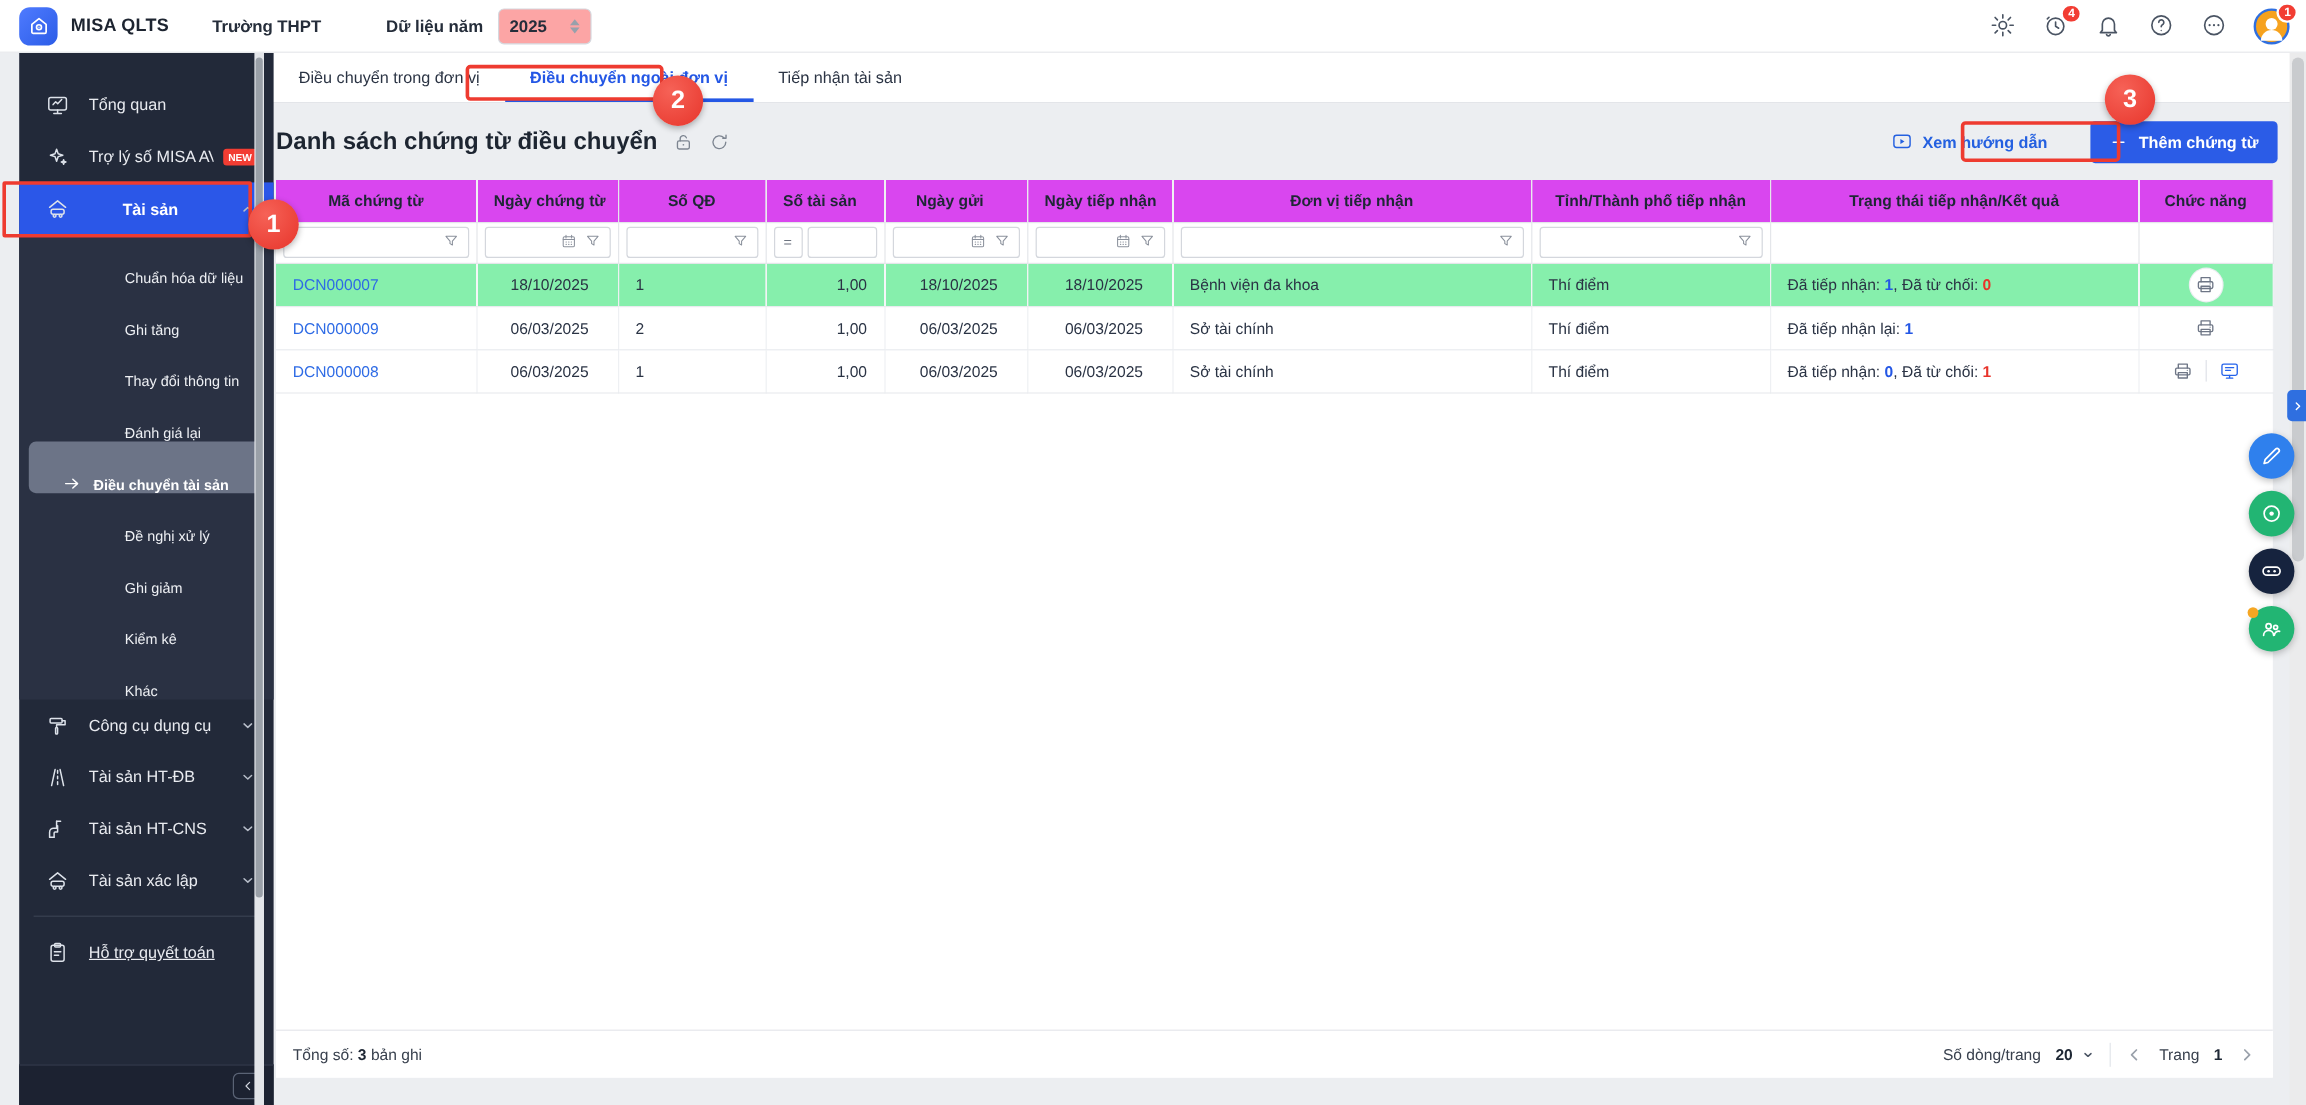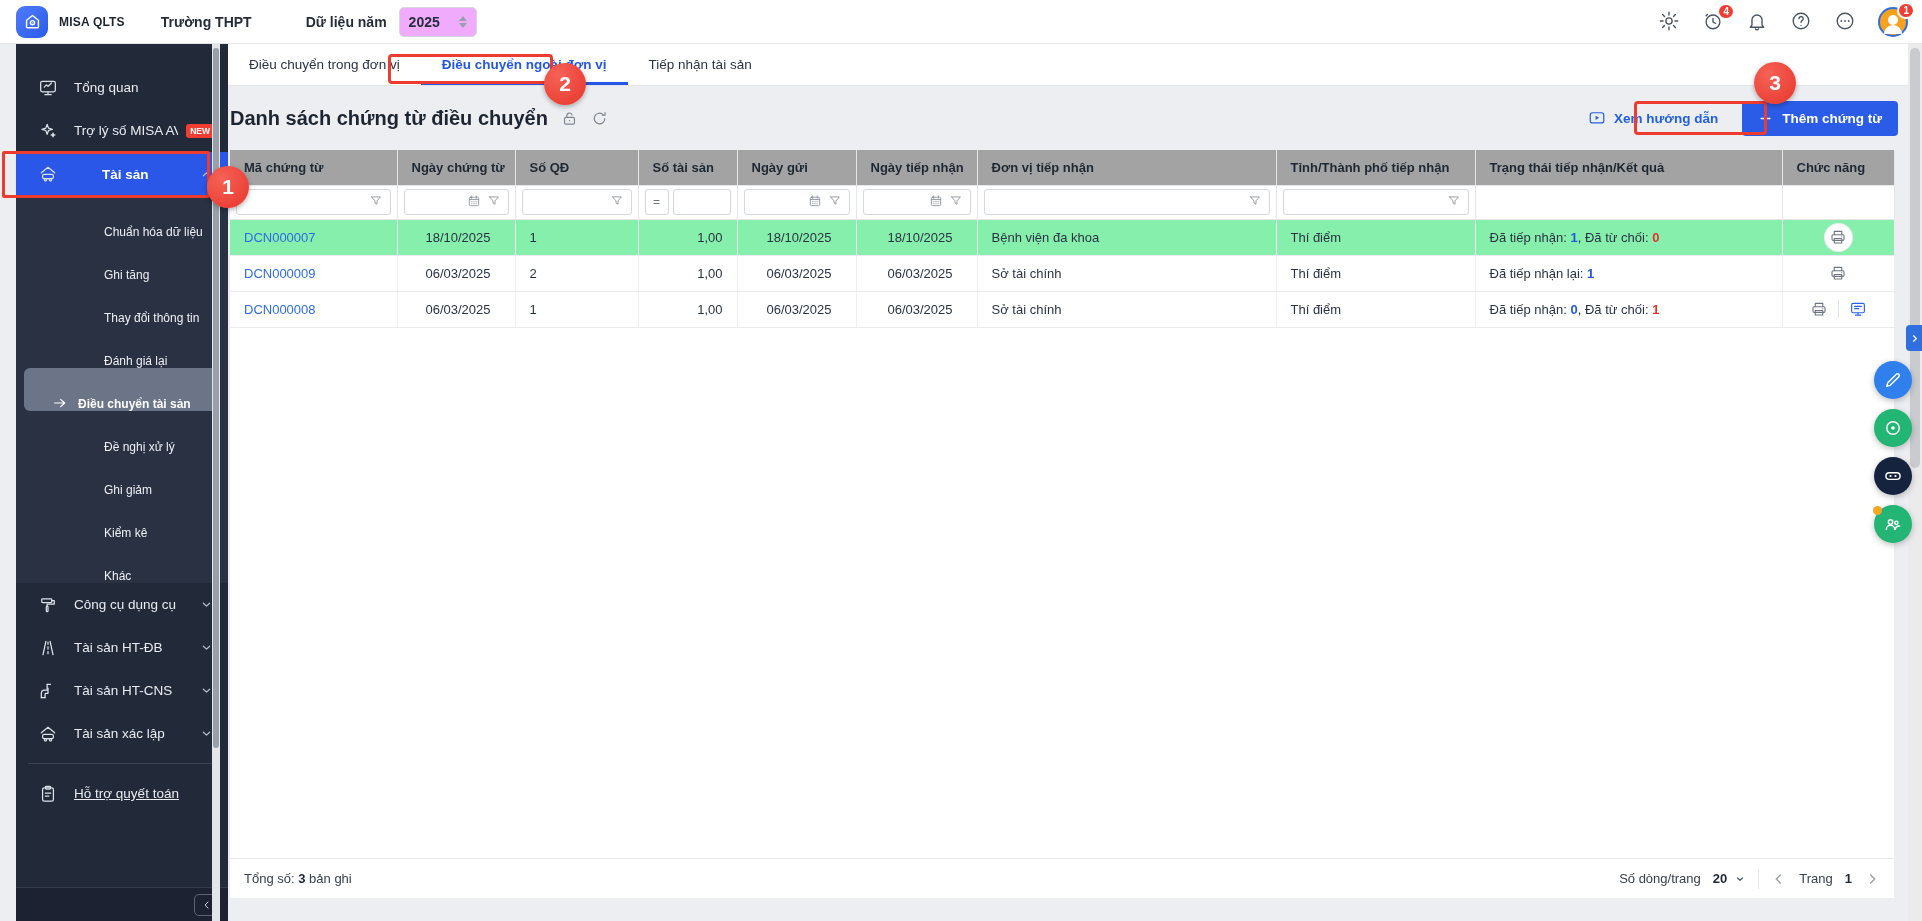--- a/index.html
+++ b/index.html
@@ -5,25 +5,25 @@
   * { margin:0; padding:0; box-sizing:border-box; }
   html,body { background:#dfe1e6; }
   body { font-family:"Liberation Sans", sans-serif; }
   .screen { position:relative; width:1922px; height:921px; background:#eceef1; overflow:hidden; }
 
   
   .topbar { position:absolute; left:0; top:0; width:1922px; height:44px; background:#fff;
             border-bottom:1px solid #e6e8ec; display:flex; align-items:center; z-index:30; }
   .logo { width:32px; height:32px; margin-left:16px; border-radius:9px;
           background:linear-gradient(135deg,#4f7bff,#2b5ce7); display:flex; align-items:center; justify-content:center; color:#fff; }
-  .brand { margin-left:11px; font-size:12px; font-weight:bold; color:#1d2430; letter-spacing:.2px; }
+  .brand { margin-left:11px; font-size:15px; font-weight:bold; color:#1d2430; letter-spacing:.2px; }
   .org { margin-left:36px; font-size:14px; font-weight:bold; color:#252d3a; }
   .year-label { margin-left:54px; font-size:14px; font-weight:bold; color:#252d3a; }
   .year-select { margin-left:12px; width:78px; height:30px; border:1px solid #d5d8de; border-radius:5px;
-                 display:flex; align-items:center; justify-content:space-between; padding:0 9px; cursor:pointer; background:#f0abfc; }
+                 display:flex; align-items:center; justify-content:space-between; padding:0 9px; cursor:pointer; background:#fca5a5; }
   .year-select span { font-size:14px; font-weight:bold; color:#252d3a; }
   .stepper { display:flex; flex-direction:column; gap:2px; }
   .tri-up { width:0; height:0; border-left:4px solid transparent; border-right:4px solid transparent; border-bottom:5px solid #98a0ab; }
   .tri-down { width:0; height:0; border-left:4px solid transparent; border-right:4px solid transparent; border-top:5px solid #98a0ab; }
   .topbar-right { position:absolute; right:14px; top:0; height:44px; display:flex; align-items:center; gap:20px; }
   .tb-icon { position:relative; width:24px; height:24px; color:#4a5463; cursor:pointer; }
   .badge { position:absolute; top:-7px; right:-9px; min-width:17px; height:17px; padding:0 4px; border-radius:9px;
            background:#f23d33; border:2px solid #fff; color:#fff; font-size:10px; font-weight:bold;
            display:flex; align-items:center; justify-content:center; }
   .avatar { position:relative; width:30px; height:30px; border-radius:50%; background:#f6a21e;
@@ -58,32 +58,32 @@
   .tabsbar { position:absolute; left:220px; top:44px; width:1702px; height:42px; background:#fff;
              border-bottom:1px solid #e3e5e9; display:flex; align-items:stretch; padding-left:8px; z-index:5; }
   .tab { display:flex; align-items:center; padding:0 21px; font-size:13.5px; color:#2b3444; cursor:pointer; position:relative; }
   .tab.active { color:#2457e5; font-weight:bold; }
   .tab.active::after { content:""; position:absolute; left:0; right:0; bottom:0; height:3px; background:#2457e5; }
 
   
   .toolbar { position:absolute; left:220px; top:86px; width:1684px; height:64px; display:flex; align-items:center; z-index:5; }
   .page-title { margin-left:10px; font-size:20px; font-weight:bold; color:#1d2531; }
   .title-ic { width:17px; height:17px; color:#7d8591; margin-left:13px; cursor:pointer; }
-  .toolbar-right { position:absolute; right:6px; display:flex; align-items:center; gap:14px; }
+  .toolbar-right { position:absolute; right:6px; display:flex; align-items:center; gap:26px; }
   .guide-btn { display:flex; align-items:center; gap:8px; color:#2460e0; font-size:13.5px; font-weight:bold;
                padding:8px 10px; cursor:pointer; }
   .guide-btn svg { width:18px; height:18px; }
   .add-btn { display:flex; align-items:center; gap:9px; background:#2b5ce7; color:#fff; font-size:13.5px; font-weight:bold;
              height:35px; padding:0 16px; border-radius:4px; cursor:pointer; }
   .add-btn svg { width:15px; height:15px; }
 
   
   .panel { position:absolute; left:230px; top:150px; width:1664px; height:748px; background:#fff; z-index:5; }
   table.grid { border-collapse:collapse; table-layout:fixed; width:1664px; }
-  .grid th { background:#a3a3a3; height:35px; font-size:13px; color:#1e2734; text-align:left;
+  .grid th { background:#d946ef; height:35px; font-size:13px; color:#1e2734; text-align:center;
              padding:0 14px; border-right:1px solid #e4e6ea; border-bottom:1px solid #e4e6ea; font-weight:bold; white-space:nowrap; overflow:hidden; }
   .grid td { height:36px; font-size:13px; color:#2a3344; padding:0 14px; border-right:1px solid #eef0f3;
              border-bottom:1px solid #e9ebef; white-space:nowrap; overflow:hidden; background:#fff; }
   .grid tr.filter td { height:34px; padding:0 6px; border-right:1px solid #e4e6ea; border-bottom:1px solid #e4e6ea; }
   .al-r { text-align:right; }
   .al-c { text-align:center; }
   .pad-r { padding-right:24px !important; }
   tr.sel td { background:#86efac; }
   .cell-link { color:#2e6be5; cursor:pointer; }
   .f-box { display:flex; align-items:center; justify-content:flex-end; gap:6px; height:26px;

